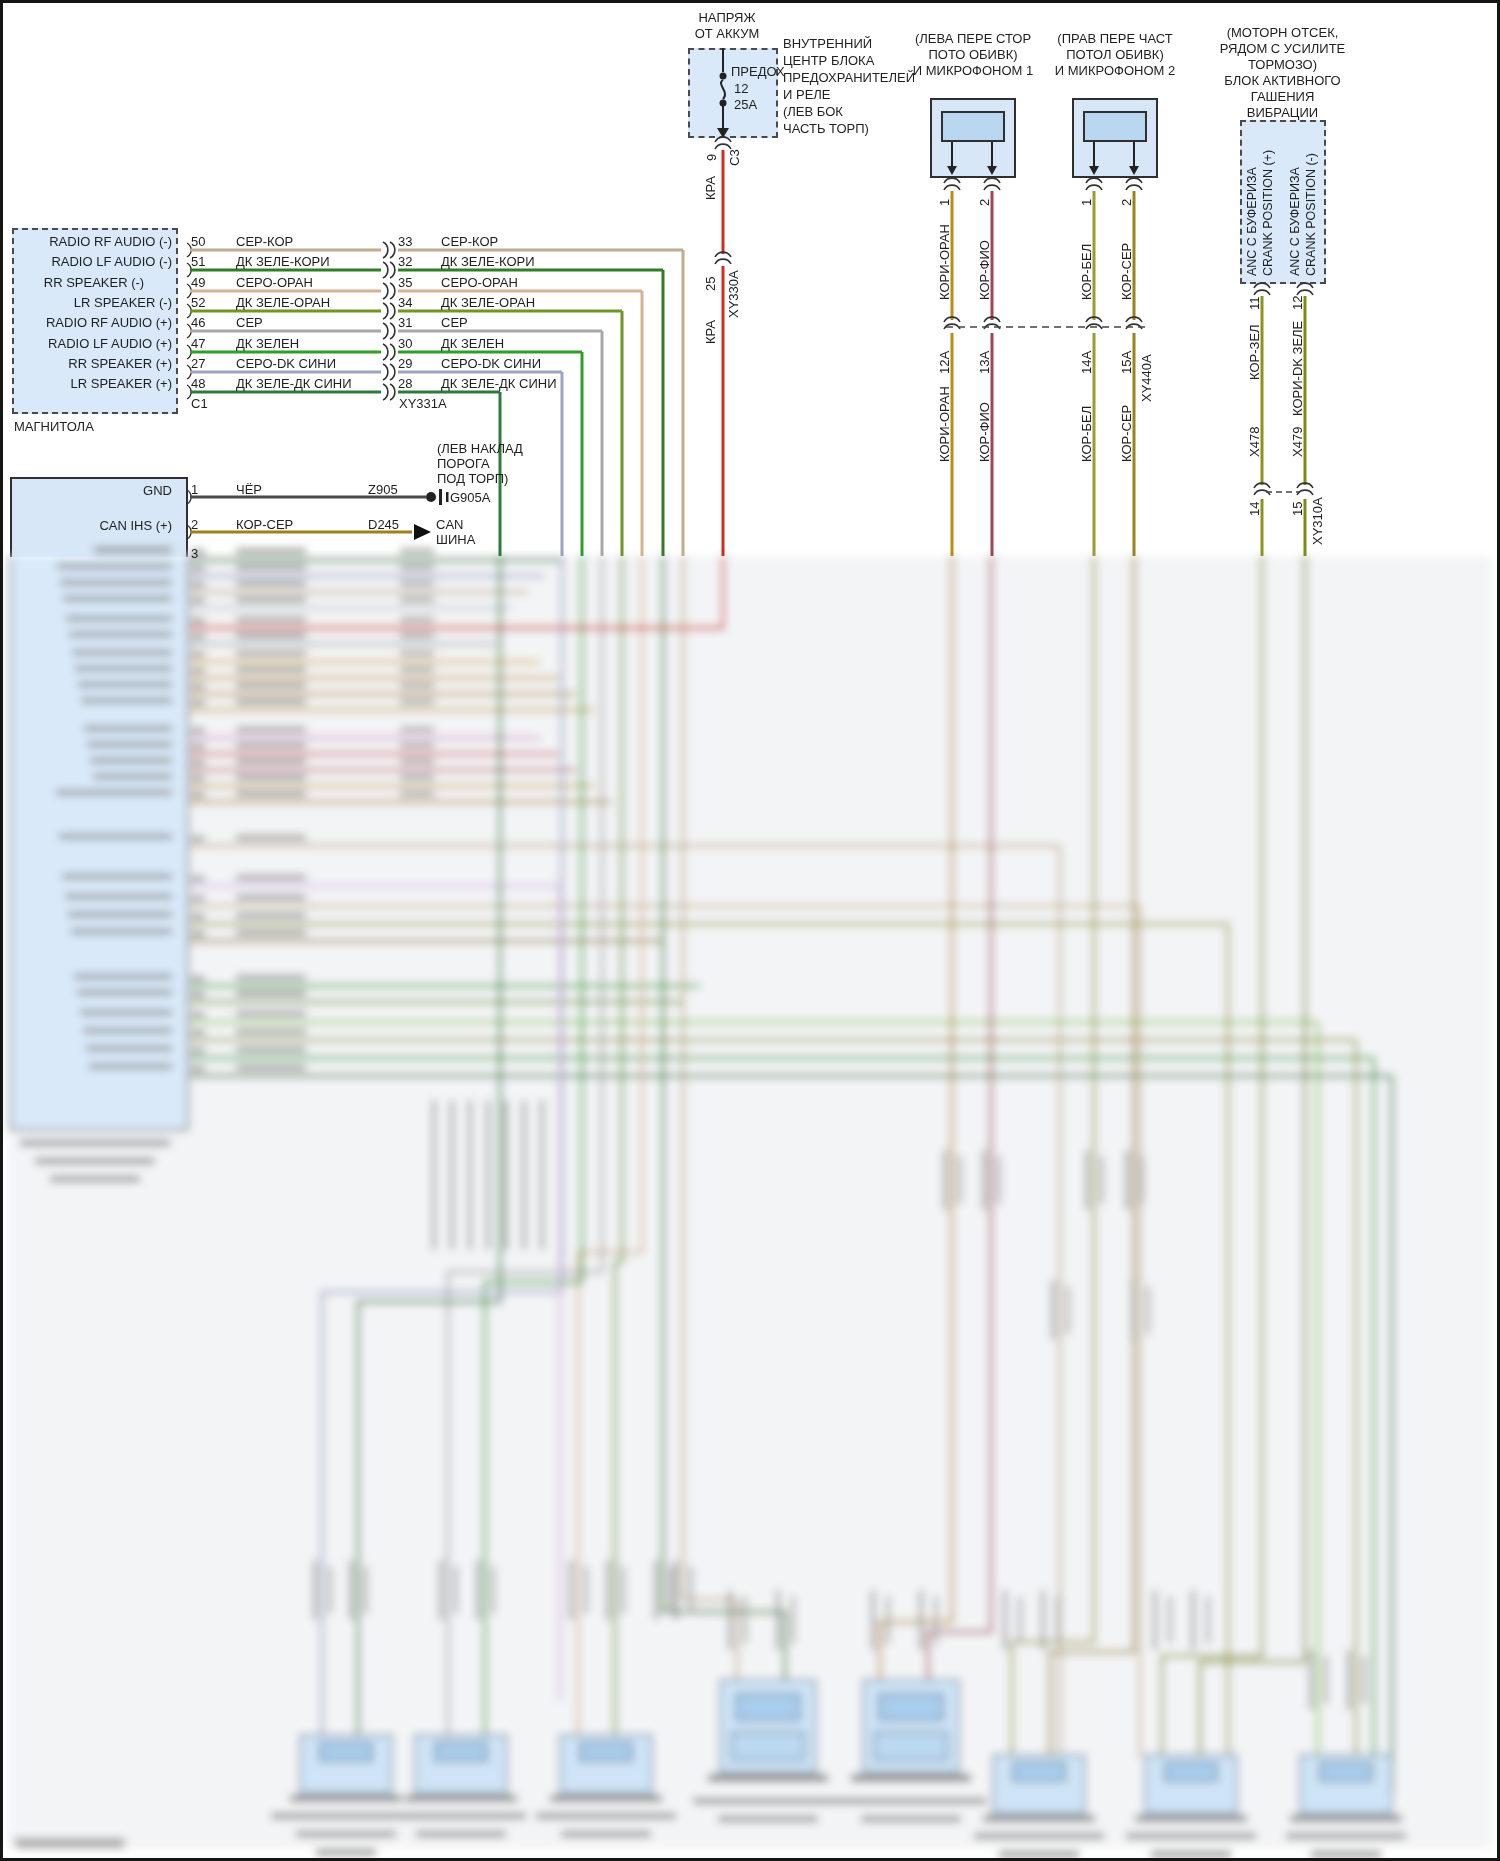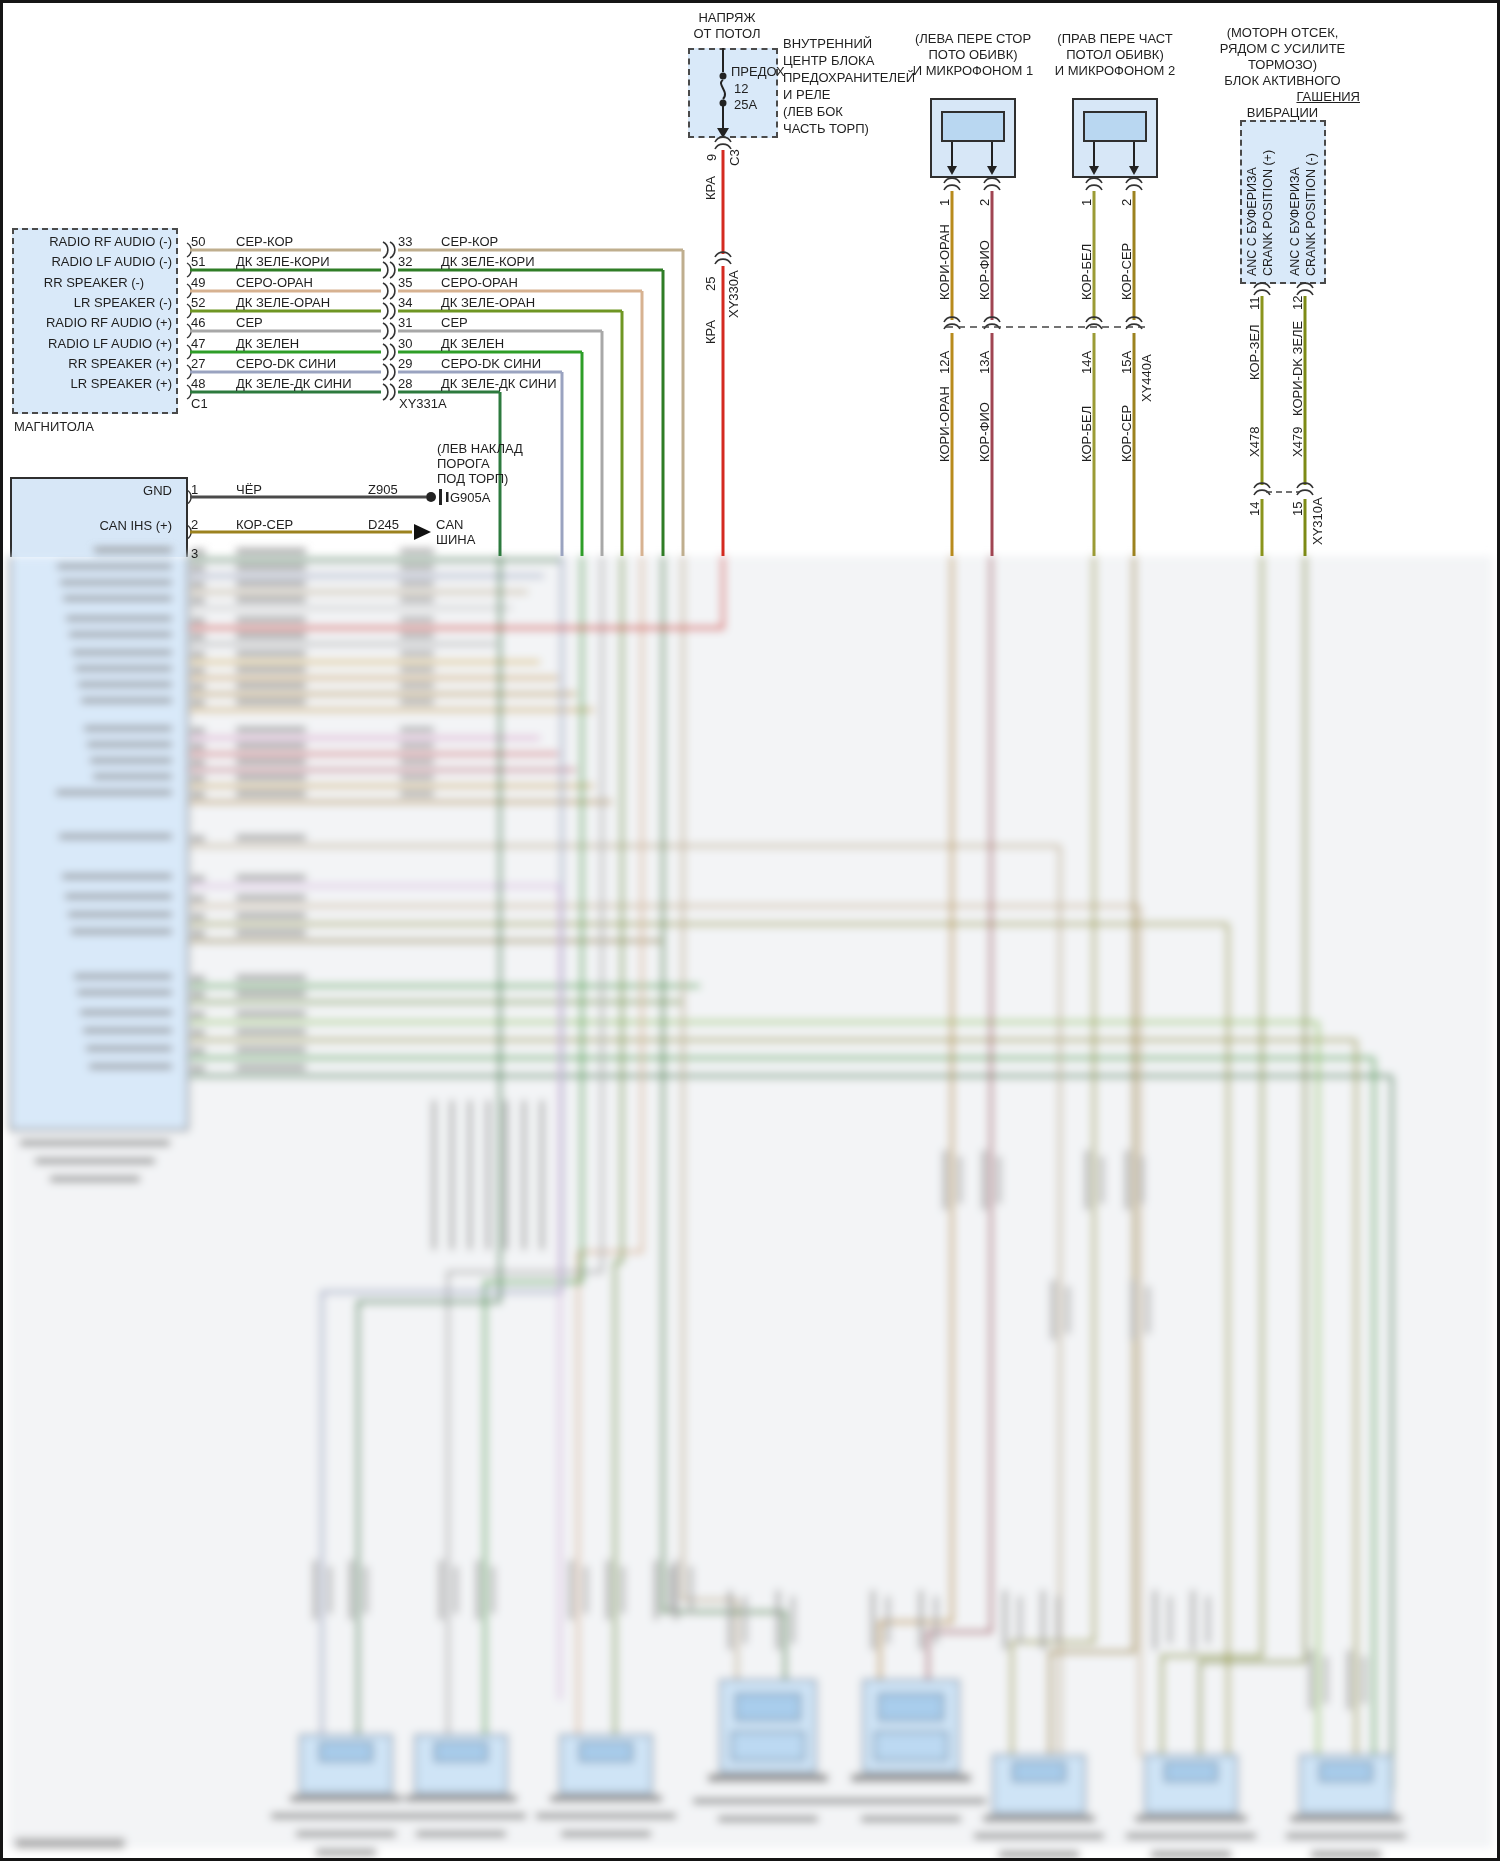--- a/index.html
+++ b/index.html
@@ -463,21 +463,21 @@
       <div class="lbl" style="left: 236px; top: 517px;">КОР-СЕР</div>
       <div class="lbl" style="left: 368px; top: 517px;">D245</div>
       <div class="lbl" style="left: 450px; top: 490px;">G905A</div>
       <div class="lbl" style="left: 437px; top: 441px;">(ЛЕВ НАКЛАД</div>
       <div class="lbl" style="left: 437px; top: 456px;">ПОРОГА</div>
       <div class="lbl" style="left: 437px; top: 471px;">ПОД ТОРП)</div>
       <div class="lbl" style="left: 436px; top: 517px; text-align: right;">CAN</div>
       <div class="lbl" style="left: 436px; top: 532px;">ШИНА</div>
       <div class="lbl" style="left: 191px; top: 546px;">3</div>
       <div class="lbl" style="left: 677px; top: 10px; width: 100px; text-align: center;">НАПРЯЖ</div>
-      <div class="lbl" style="left: 677px; top: 26px; width: 100px; text-align: center;">ОТ ПОТОЛ</div>
+      <div class="lbl" style="left: 677px; top: 26px; width: 100px; text-align: center;">ОТ АККУМ</div>
       <div class="lbl" style="left: 731px; top: 64px;">ПРЕДОХ</div>
       <div class="lbl" style="left: 734px; top: 81px;">12</div>
       <div class="lbl" style="left: 734px; top: 97px;">25А</div>
       <div class="lbl" style="left: 783px; top: 36px;">ВНУТРЕННИЙ</div>
       <div class="lbl" style="left: 783px; top: 53px;">ЦЕНТР БЛОКА</div>
       <div class="lbl" style="left: 783px; top: 70px;">ПРЕДОХРАНИТЕЛЕЙ</div>
       <div class="lbl" style="left: 783px; top: 87px;">И РЕЛЕ</div>
       <div class="lbl" style="left: 783px; top: 104px;">(ЛЕВ БОК</div>
       <div class="lbl" style="left: 783px; top: 121px;">ЧАСТЬ ТОРП)</div>
       <div class="vlbl" style="left: 705px; top: 161px;">9</div>
@@ -506,21 +506,21 @@
       <div class="vlbl" style="left: 1080px; top: 462px;">КОР-БЕЛ</div>
       <div class="vlbl" style="left: 1120px; top: 206px;">2</div>
       <div class="vlbl" style="left: 1120px; top: 300px;">КОР-СЕР</div>
       <div class="vlbl" style="left: 1120px; top: 374px;">15А</div>
       <div class="vlbl" style="left: 1120px; top: 462px;">КОР-СЕР</div>
       <div class="vlbl" style="left: 1140px; top: 402px;">XY440A</div>
       <div class="lbl" style="left: 1205px; top: 25px; width: 155px; text-align: center;">(МОТОРН ОТСЕК,</div>
       <div class="lbl" style="left: 1205px; top: 41px; width: 155px; text-align: center;">РЯДОМ С УСИЛИТЕ</div>
       <div class="lbl" style="left: 1205px; top: 57px; width: 155px; text-align: center;">ТОРМОЗО)</div>
       <div class="lbl" style="left: 1205px; top: 73px; width: 155px; text-align: center;">БЛОК АКТИВНОГО</div>
-      <div class="lbl" style="left: 1205px; top: 89px; width: 155px; text-align: right; text-decoration: underline;">ГАШЕНИЯ</div>
+      <div class="lbl" style="left: 1205px; top: 89px; width: 155px; text-align: center;">ГАШЕНИЯ</div>
       <div class="lbl" style="left: 1205px; top: 105px; width: 155px; text-align: center;">ВИБРАЦИИ</div>
       <div class="vlbl" style="left: 1246px; top: 276px; font-size: 12.5px;">ANC С БУФЕРИЗА</div>
       <div class="vlbl" style="left: 1262px; top: 276px; font-size: 12.5px;">CRANK POSITION (+)</div>
       <div class="vlbl" style="left: 1248px; top: 310px;">11</div>
       <div class="vlbl" style="left: 1248px; top: 380px;">КОР-ЗЕЛ</div>
       <div class="vlbl" style="left: 1248px; top: 457px;">X478</div>
       <div class="vlbl" style="left: 1248px; top: 516px;">14</div>
       <div class="vlbl" style="left: 1289px; top: 276px; font-size: 12.5px;">ANC С БУФЕРИЗА</div>
       <div class="vlbl" style="left: 1305px; top: 276px; font-size: 12.5px;">CRANK POSITION (-)</div>
       <div class="vlbl" style="left: 1291px; top: 310px;">12</div>

